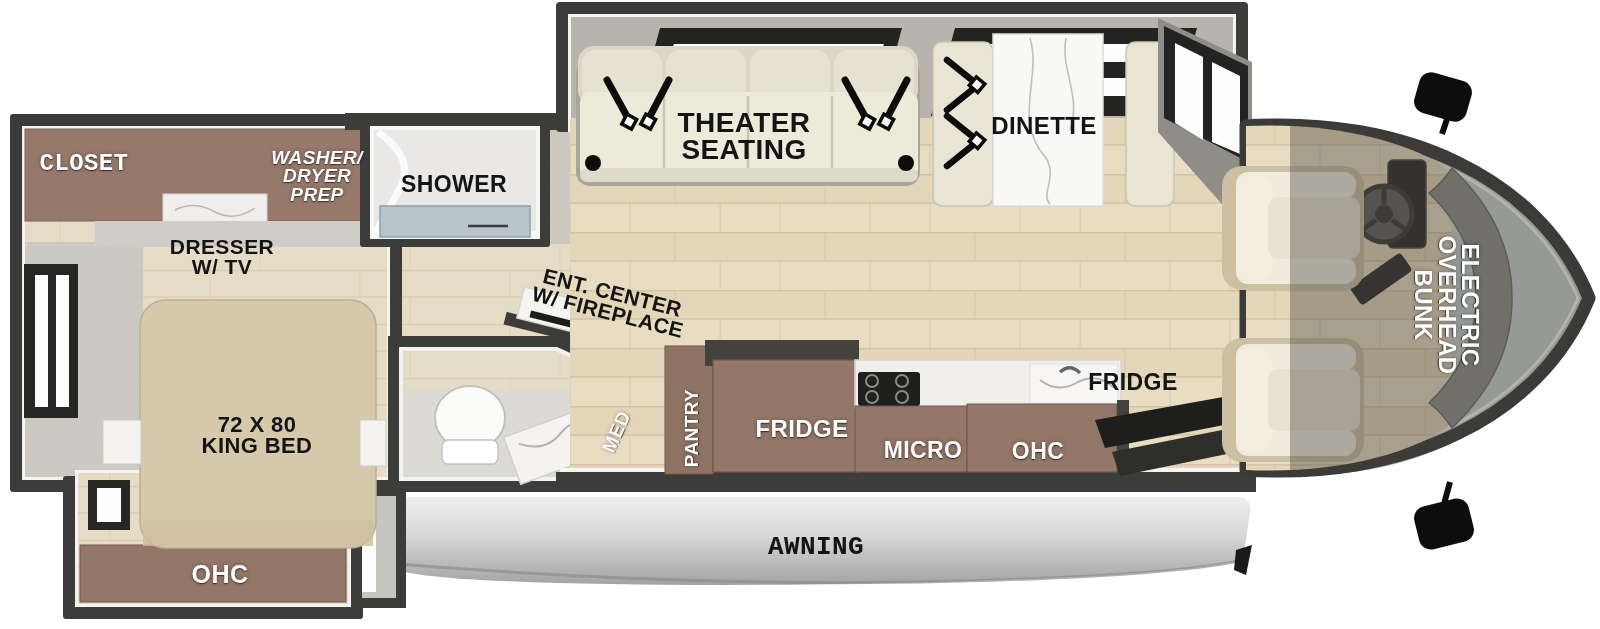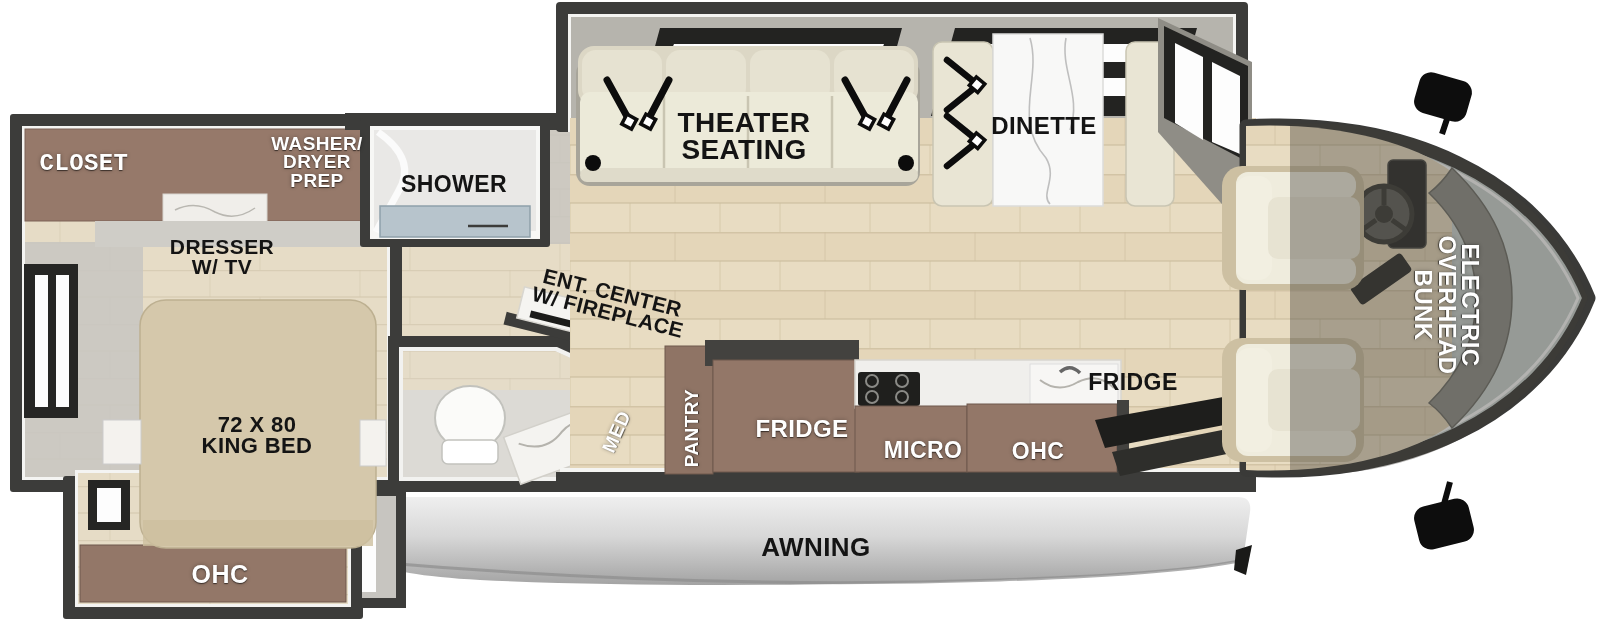--- a/index.html
+++ b/index.html
@@ -256,37 +256,37 @@
       <rect x="1416" y="76" width="54" height="42" rx="12" fill="#0d0d0d" transform="rotate(16 1443 97)"></rect>
     </g>
     <g>
       <path d="M1450,482 L1444,504" stroke="#0d0d0d" stroke-width="6"></path>
       <rect x="1416" y="502" width="56" height="44" rx="12" fill="#0d0d0d" transform="rotate(-14 1444 524)"></rect>
     </g>
   </g>
 </svg>
 
   <div class="lbl w" style="left:84px;top:164px;font-size:24px;font-family:Liberation Mono, monospace;">CLOSET</div>
-  <div class="lbl w" style="left:317px;top:163px;font-size:19px;">WASHER/
+  <div class="lbl w" style="left:317px;top:177px;font-size:19px;font-style:italic;">WASHER/
 DRYER
 PREP</div>
   <div class="lbl b" style="left:454px;top:184px;font-size:23px;">SHOWER</div>
   <div class="lbl b" style="left:222px;top:257px;font-size:21px;">DRESSER
 W/ TV</div>
   <div class="lbl b" style="left:257px;top:435px;font-size:22px;">72 X 80
 KING BED</div>
   <div class="lbl w" style="left:220px;top:574px;font-size:25px;">OHC</div>
   <div class="lbl b" style="left:610px;top:303px;font-size:21px;transform:translate(-50%,-50%) rotate(14deg);">ENT. CENTER
 W/ FIREPLACE</div>
   <div class="lbl w" style="left:617px;top:432px;font-size:19px;transform:translate(-50%,-50%) rotate(-66deg);">MED</div>
   <div class="lbl w" style="left:692px;top:428px;font-size:19px;transform:translate(-50%,-50%) rotate(-90deg);">PANTRY</div>
   <div class="lbl w" style="left:790px;top:429px;font-size:24px;margin-left:12px;">FRIDGE</div>
   <div class="lbl w" style="left:907px;top:450px;font-size:23px;margin-left:16px;">MICRO</div>
   <div class="lbl w" style="left:1038px;top:451px;font-size:23px;">OHC</div>
   <div class="lbl b" style="left:1133px;top:382px;font-size:23px;">FRIDGE</div>
-  <div class="lbl b" style="left:816px;top:548px;font-size:26px;">AWNING</div>
+  <div class="lbl b" style="left:816px;top:548px;font-size:26px;font-family:Liberation Mono, monospace;">AWNING</div>
   <div class="lbl b" style="left:744px;top:136px;font-size:28px;">THEATER
 SEATING</div>
   <div class="lbl b" style="left:1044px;top:126px;font-size:24px;">DINETTE</div>
   <div class="lbl w" style="left:1447px;top:305px;font-size:24px;transform:translate(-50%,-50%) rotate(90deg);">ELECTRIC
 OVERHEAD
 BUNK</div>
 </div>
 
 </body></html>

